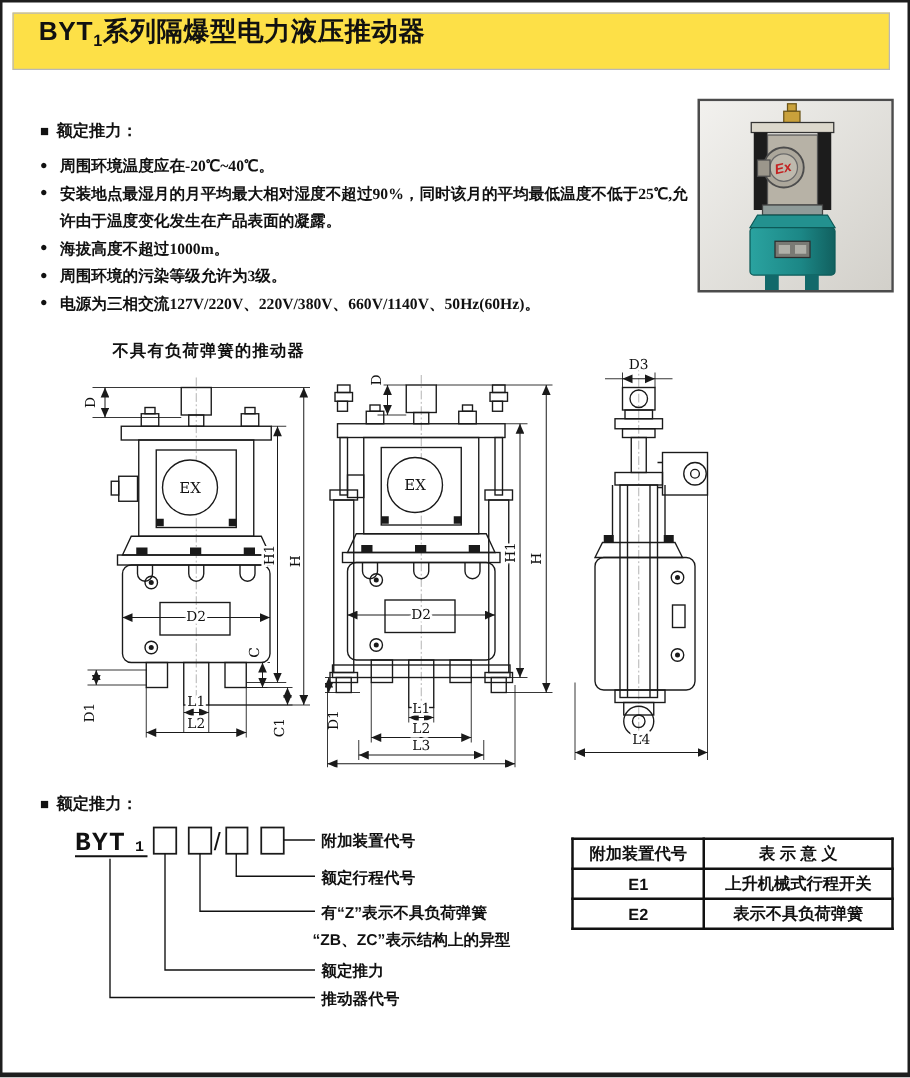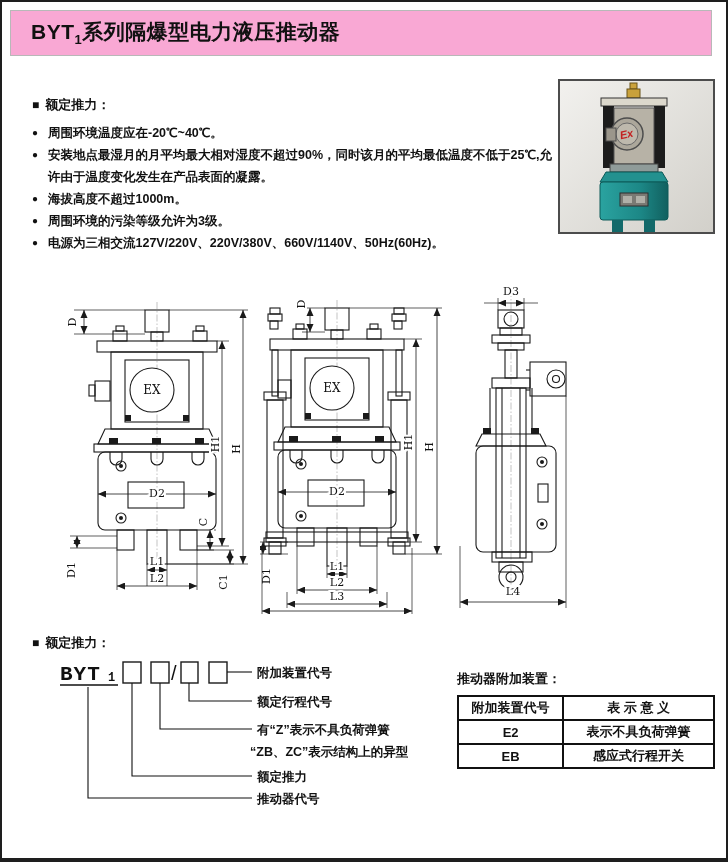--- a/index.html
+++ b/index.html
@@ -1,28 +1,28 @@
 <!DOCTYPE html>
 <html><head>
 <meta charset="utf-8">
 <style>
   html,body{margin:0;padding:0;background:#fff;}
   .page{position:relative;width:728px;height:862px;box-sizing:border-box;
         border:2px solid #1e1e1e;border-bottom-width:4px;background:#fff;
         font-family:"Liberation Sans",sans-serif;color:#111;overflow:hidden;}
-  .hdr{position:absolute;left:8px;top:8px;width:702px;height:46px;background:#f9a8d4;
-       border:1px solid #b8b8b8;display:flex;align-items:center;padding-left:20px;box-sizing:border-box;}
+  .hdr{position:absolute;left:8px;top:8px;width:702px;height:46px;background:#fde047;
+       border:1px solid #b8b8b8;display:flex;align-items:flex-start;padding-left:20px;box-sizing:border-box;}
   .hdr .t{font-size:21px;font-weight:bold;letter-spacing:.5px;}
   .hdr sub{font-size:13px;font-weight:bold;}
   .cond{position:absolute;left:30px;top:94px;width:520px;}
   .cond-h{display:flex;align-items:center;font-size:13px;font-weight:bold;margin-bottom:8px;}
   .sqm{display:inline-block;font-size:12px;margin-right:6px;line-height:1;}
   .ci{display:flex;font-size:12.5px;font-weight:600;line-height:22px;}
   .ci .b{width:16px;flex:0 0 16px;font-size:10px;line-height:22px;}
-  .ci .tx{flex:1;}
+  .ci .tx{flex:1;font-family:Liberation Serif, serif;}
   .photo{position:absolute;left:556px;top:77px;width:157px;height:155px;border:2px solid #4c4c4c;box-sizing:border-box;}
   .dtitle{position:absolute;font-size:13px;font-weight:bold;letter-spacing:1px;}
   .svgbox{position:absolute;}
   .s{stroke:#1a1a1a;stroke-width:1.1;fill:none;}
   .s2{stroke:#1a1a1a;stroke-width:1.4;fill:none;}
   .sf{fill:#1a1a1a;stroke:none;}
   .cl{stroke:#9a9a9a;stroke-width:.6;stroke-dasharray:7 2 1.5 2;fill:none;}
   .dim{stroke:#1a1a1a;stroke-width:.8;fill:none;}
   .ext{stroke:#1a1a1a;stroke-width:.7;fill:none;}
   text.dlab{font-family:"DejaVu Serif",serif;font-size:11px;fill:#111;text-anchor:middle;
@@ -117,20 +117,21 @@
         <rect x="40" y="101" width="68" height="38" rx="3" fill="url(#tk)" stroke="#0c5a58" stroke-width="1"></rect>
         <rect x="60" y="112" width="28" height="13" fill="#7a7a74" stroke="#2e2e2e" stroke-width="1"></rect>
         <rect x="63" y="115" width="9" height="7" fill="#b0b0a8"></rect>
         <rect x="76" y="115" width="9" height="7" fill="#b0b0a8"></rect>
         <rect x="52" y="139" width="11" height="12" fill="#12696a"></rect>
         <rect x="84" y="139" width="11" height="12" fill="#12696a"></rect>
       </g>
     </svg>
   </div>
 
+  <div class="dtitle" style="left:88px;top:270px;">不具有负荷弹簧的推动器</div>
 
   <div class="svgbox" style="left:62px;top:292px;">
   <svg width="190" height="308" viewBox="0 0 190 308">
     <line class="cl" x1="93" y1="8" x2="93" y2="268"></line>
     <g class="s">
       <rect x="81" y="16" width="24" height="22"></rect>
           <rect x="87" y="38" width="12" height="9"></rect>
       <rect x="33" y="47" width="120" height="11"></rect>
       <rect x="49" y="37" width="14" height="10"></rect>
           <rect x="52" y="32" width="8" height="5"></rect>
@@ -370,32 +371,31 @@
     <text class="mlab" x="205" y="23">附加装置代号</text>
     <text class="mlab" x="205" y="52">额定行程代号</text>
     <text class="mlab" x="205" y="80">有“Z”表示不具负荷弹簧</text>
     <text class="mlab" x="198" y="102">“ZB、ZC”表示结构上的异型</text>
     <text class="mlab" x="205" y="127">额定推力</text>
     <text class="mlab" x="205" y="149">推动器代号</text>
   </svg>
   </div>
 
   <div class="acc">
-    <div class="acc-t">推动器附加装置：</div>
     <table class="at">
       <tbody>
           <tr>
         <th class="c1w">附加装置代号</th>
         <th class="c2w">表 示 意 义</th>
       </tr>
       <tr>
+        <td>E1</td>
+        <td>上升机械式行程开关</td>
+      </tr>
+      <tr>
         <td>E2</td>
         <td>表示不具负荷弹簧</td>
       </tr>
-      <tr>
-        <td>EB</td>
-        <td>感应式行程开关</td>
-      </tr>
     </tbody>
       </table>
   </div>
 
 </div>
 
 </body></html>

